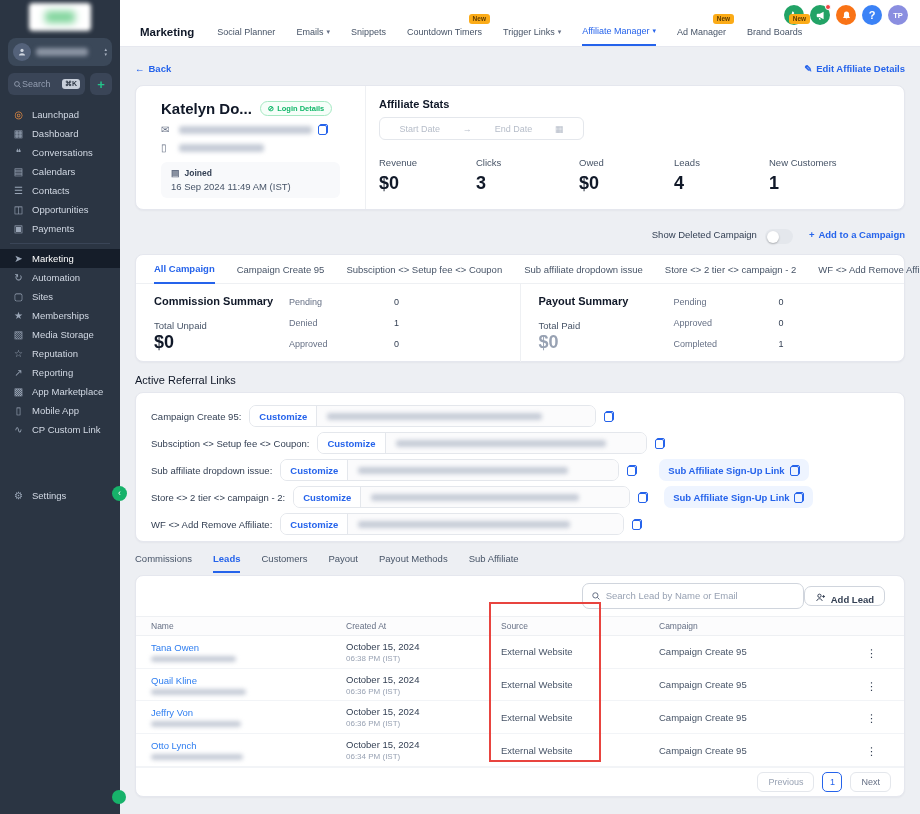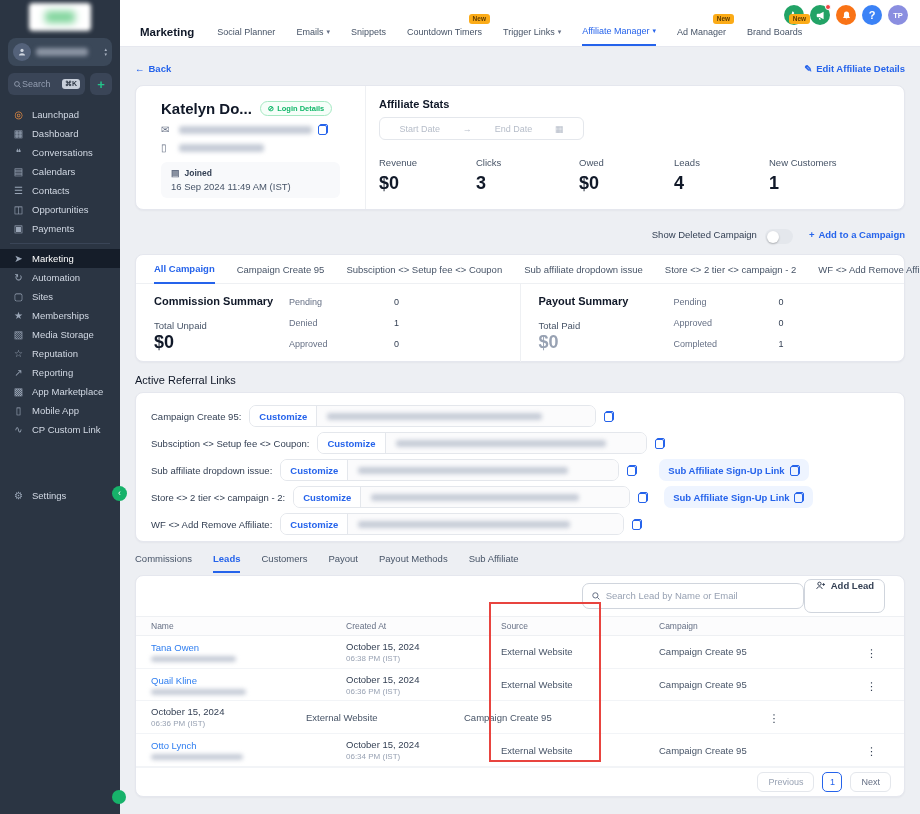--- a/index.html
+++ b/index.html
@@ -107,21 +107,21 @@
 
 .tabs2{margin-top:11px;display:flex;gap:21px;height:20px}
 .tab2{font-size:9.5px;color:#475467;cursor:pointer;padding-bottom:5px}
 .tab2.active{color:#2563eb;font-weight:bold;border-bottom:2px solid #2563eb}
 
 .card-leads{margin-top:2px;height:222px;display:flex;flex-direction:column}
 .leads-toolbar{height:40px;display:flex;justify-content:flex-end;align-items:center;gap:0;padding:0 19px}
 .lead-search{width:222px;height:26px;border:1px solid #d0d5dd;border-radius:7px;display:flex;align-items:center;gap:5px;padding:0 8px}
 .lead-search input{border:none;outline:none;flex:1;font-size:9.5px;color:#344054;font-family:"Liberation Sans",sans-serif;background:transparent}
 .lead-search input::placeholder{color:#98a2b3}
-.add-lead{height:34px;border:1px solid #d0d5dd;border-radius:7px;background:#fff;display:flex;align-items:flex-start;gap:5px;padding:0 10px;font-size:9.5px;font-weight:bold;color:#344054;cursor:pointer}
+.add-lead{height:20px;border:1px solid #d0d5dd;border-radius:7px;background:#fff;display:flex;align-items:flex-end;gap:5px;padding:0 10px;font-size:9.5px;font-weight:bold;color:#344054;cursor:pointer}
 .thead{height:20px;display:flex;align-items:center;padding:0 15px;border-top:1px solid #eef0f3;border-bottom:1px solid #eef0f3;background:#fcfcfd}
 .thead .th{font-size:8.5px;color:#667085}
 .col-name{width:195px}.col-date{width:155px}.col-source{width:158px}.col-camp{width:195px}.col-act{flex:1;text-align:center}
 .trow{height:33px;display:flex;align-items:center;padding:0 15px;border-bottom:1px solid #f2f4f7}
 .lead-name{font-size:9.5px;color:#2f7ef0;cursor:pointer}
 .cell-date .d1{font-size:9.5px;color:#344054}
 .cell-date .d2{font-size:8px;color:#98a2b3;margin-top:2px}
 .cell-txt{font-size:9.5px;color:#475467}
 .kebab{font-size:11px;color:#344054;cursor:pointer}
 .pagination{height:29px;display:flex;justify-content:flex-end;align-items:center;gap:8px;padding:0 13px;border-top:1px solid #f2f4f7}
@@ -558,20 +558,24 @@
             </span>
           <span class="col-date cell-date">
               <div class="d1">October 15, 2024</div>
               <div class="d2">06:36 PM (IST)</div>
             </span>
           <span class="col-source cell-txt">External Website</span>
           <span class="col-camp cell-txt">Campaign Create 95</span>
           <span class="col-act"><span class="kebab">⋮</span></span>
         </div>
         <div class="trow">
+          <span class="col-name">
+              <div class="lead-name">Jeffry Von</div>
+              <div class="redact" style="width:90px;height:6px;margin-top:3px"></div>
+            </span>
           <span class="col-date cell-date">
               <div class="d1">October 15, 2024</div>
               <div class="d2">06:36 PM (IST)</div>
             </span>
           <span class="col-source cell-txt">External Website</span>
           <span class="col-camp cell-txt">Campaign Create 95</span>
           <span class="col-act"><span class="kebab">⋮</span></span>
         </div>
         <div class="trow">
           <span class="col-name">

